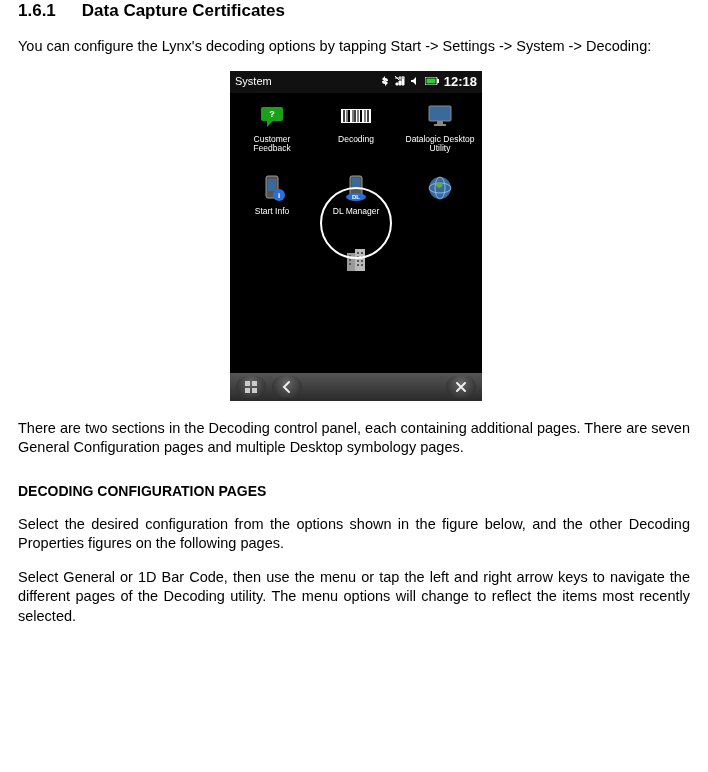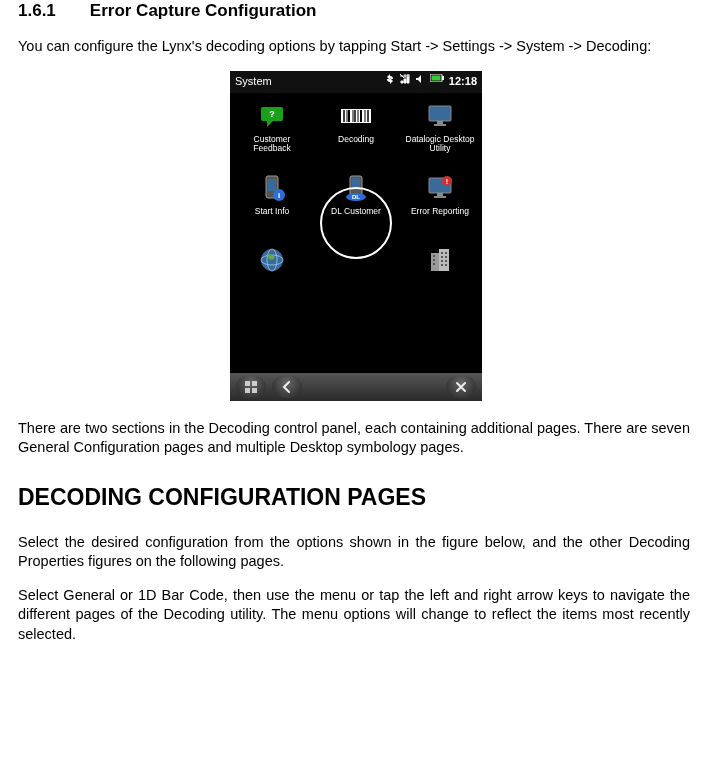--- a/index.html
+++ b/index.html
@@ -11,30 +11,30 @@
     color: #000;
     padding: 0 18px;
     font-size: 14.5px;
     line-height: 1.35;
   }
   h3.section-num {
     font-size: 17px;
     font-weight: bold;
     margin-bottom: 14px;
   }
-  h3.section-num .num { display: inline-block; margin-right: 34px; }
+  h3.section-num .num { display: inline-block; margin-right: 26px; }
   p.body {
     text-align: justify;
     margin-bottom: 14px;
   }
   h2.caps {
-    font-size: 23px;
+    font-size: 14px;
     font-weight: bold;
     margin-top: 24px;
-    margin-bottom: 20px;
+    margin-bottom: 14px;
   }
 
   
   .device-wrap {
     width: 248px;
     margin: 6px auto 18px auto;
   }
   .device {
     width: 252px;
     height: 330px;
@@ -47,21 +47,21 @@
     height: 22px;
     background: #111;
     color: #fff;
     display: flex;
     align-items: center;
     padding: 0 5px;
     font-size: 11px;
     justify-content: space-between;
   }
   .status-left { font-weight: normal; }
-  .status-right { display: flex; gap: 5px; font-size: 11px; }
+  .status-right { display: flex; align-items: center; gap: 5px; font-size: 13px; }
   .status-right .time { font-weight: bold; }
 
   .grid {
     position: absolute;
     top: 22px; left: 0; right: 0; bottom: 28px;
     display: grid;
     grid-template-columns: repeat(3, 1fr);
     grid-auto-rows: 72px;
     align-content: start;
     padding: 2px 0;
@@ -109,21 +109,21 @@
     display: flex; align-items: center; justify-content: center;
     color: #ddd;
   }
   .bar-left { display: flex; gap: 6px; }
   .bar-btn svg { display: block; }
 </style>
 </head>
 <body>
 
 <h3 class="section-num">
-  <span class="num">1.6.1</span><span>Error Capture Configuration</span>
+  <span class="num">1.6.1</span><span>Data Capture Certificates</span>
 </h3>
 
 <p class="body">You can configure the Lynx's decoding options by tapping Start -&gt; Settings -&gt; System -&gt; Decoding:</p>
 
 <div class="device-wrap">
   <div class="device">
     <div class="status-bar">
       <span class="status-left">System</span>
       <span class="status-right">
         <svg width="10" height="10" viewBox="0 0 10 10">
@@ -200,33 +200,21 @@
         </div>
         <div class="app">
           <div class="icon">
             <svg width="30" height="30" viewBox="0 0 30 30">
               <rect x="9" y="3" width="12" height="20" rx="2" fill="#555" stroke="#999"></rect>
               <rect x="11" y="5" width="8" height="10" fill="#3a6a9a"></rect>
               <ellipse cx="15" cy="24" rx="10" ry="4" fill="#2b6fd6"></ellipse>
               <text x="15" y="26" text-anchor="middle" fill="#fff" font-size="6" font-weight="bold">DL</text>
             </svg>
           </div>
-          <div class="label">DL Customer</div>
-        </div>
-        <div class="app">
-          <div class="icon">
-            <svg width="30" height="30" viewBox="0 0 30 30">
-              <rect x="4" y="5" width="22" height="15" rx="1" fill="#3a6a9a" stroke="#888"></rect>
-              <rect x="12" y="20" width="6" height="3" fill="#888"></rect>
-              <rect x="9" y="23" width="12" height="2" fill="#888"></rect>
-              <circle cx="22" cy="8" r="5" fill="#d03030"></circle>
-              <text x="22" y="11" text-anchor="middle" fill="#fff" font-size="7" font-weight="bold">!</text>
-            </svg>
-          </div>
-          <div class="label">Error Reporting</div>
+          <div class="label">DL Manager</div>
         </div>
         <div class="app">
           <div class="icon">
             <svg width="30" height="30" viewBox="0 0 30 30">
               <circle cx="15" cy="15" r="11" fill="#3a6a9a"></circle>
               <ellipse cx="15" cy="15" rx="11" ry="5" fill="none" stroke="#9cf" stroke-width="0.8"></ellipse>
               <ellipse cx="15" cy="15" rx="5" ry="11" fill="none" stroke="#9cf" stroke-width="0.8"></ellipse>
               <path d="M10 10 Q15 8 18 12 Q16 16 12 14 Z" fill="#6a4"></path>
             </svg>
           </div>

